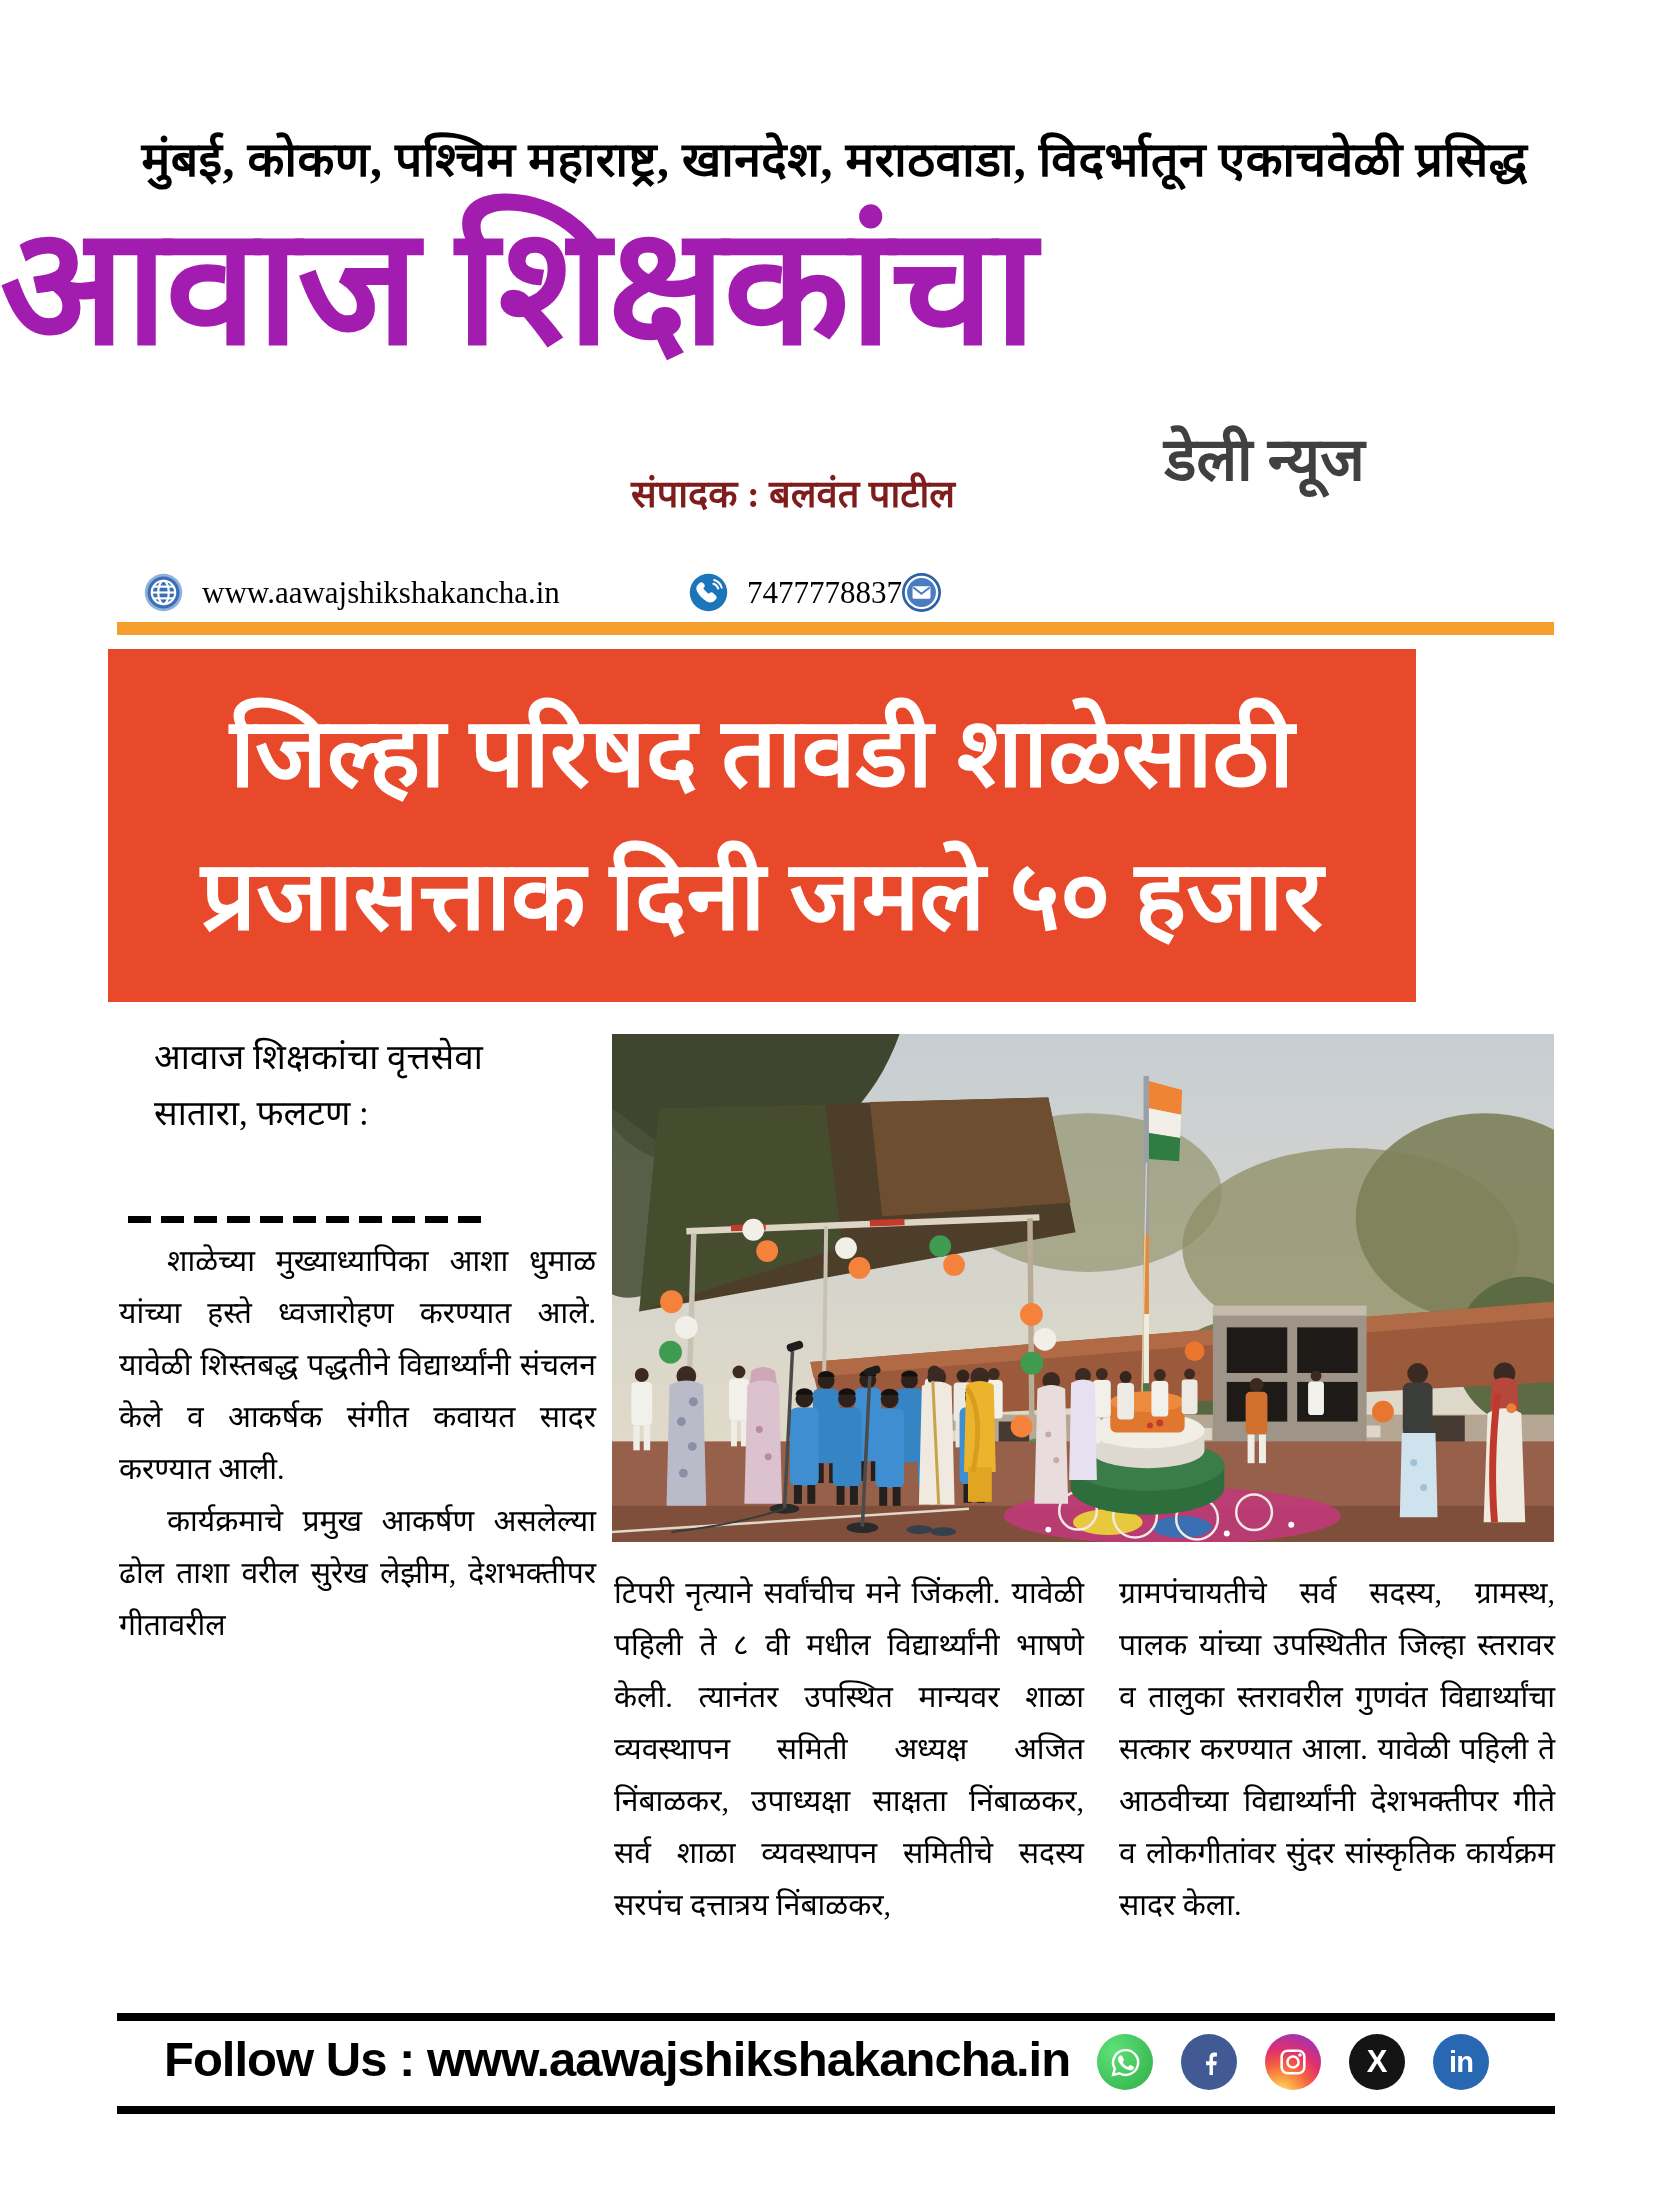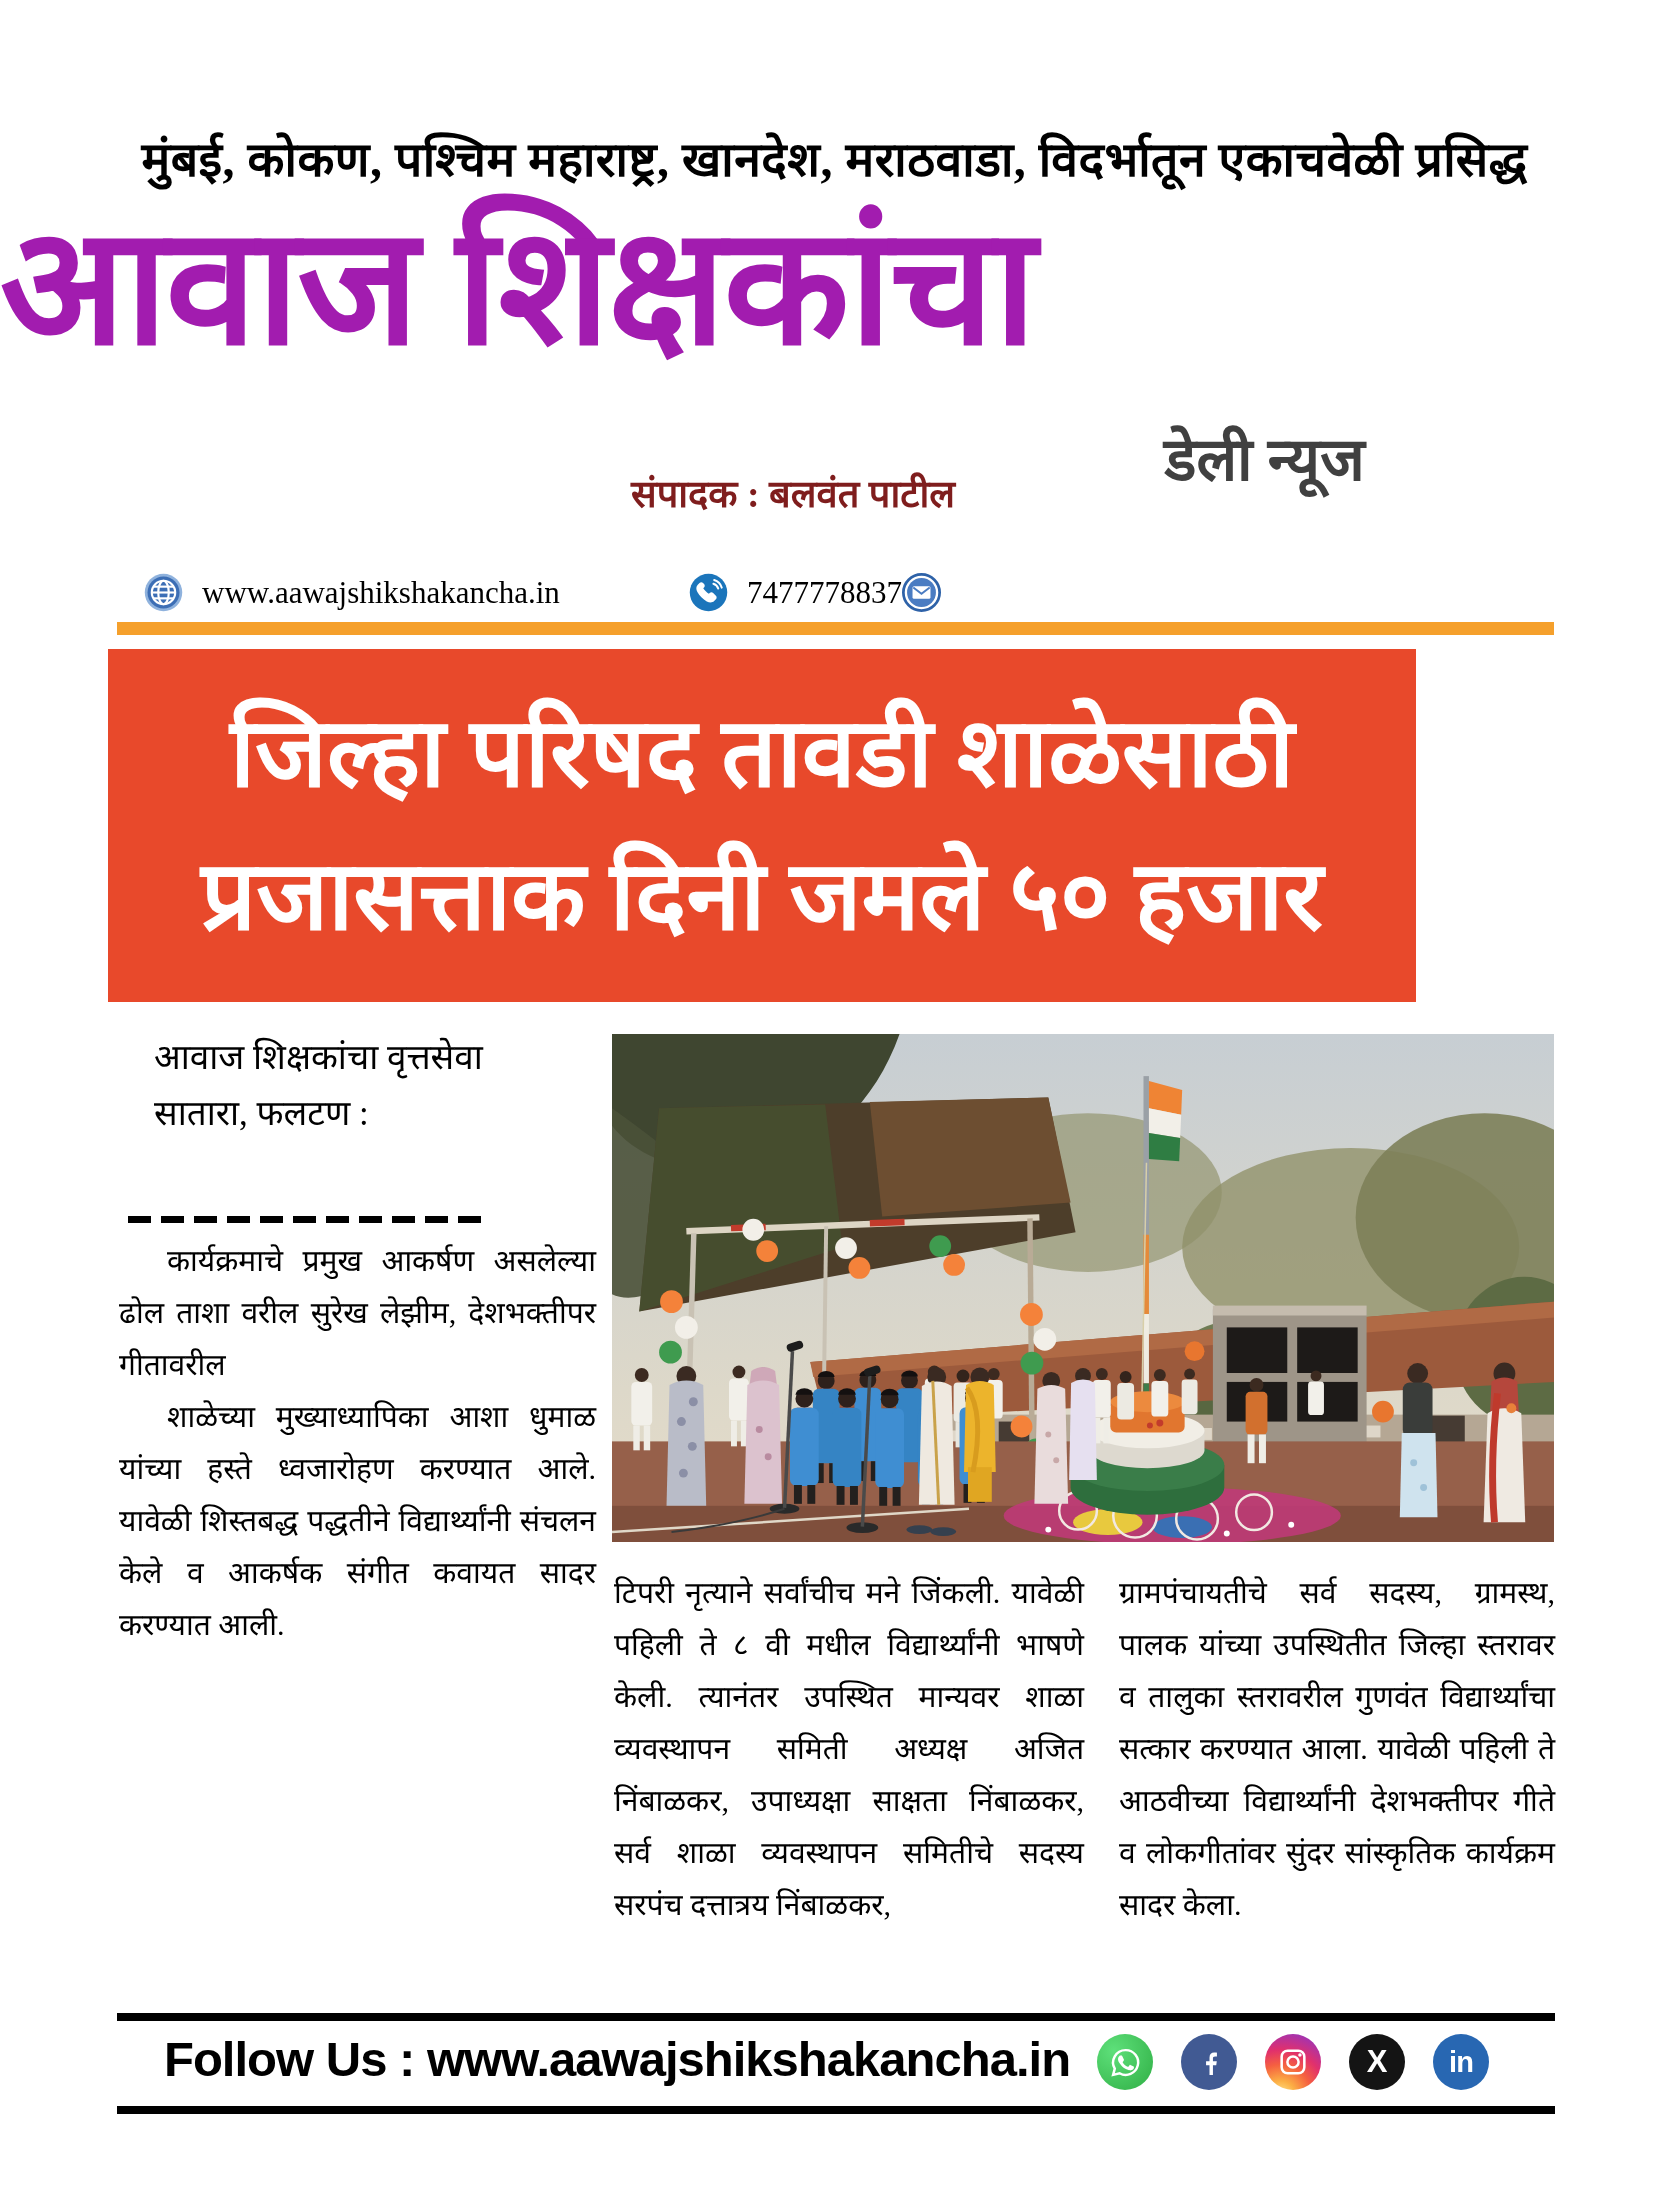--- a/index.html
+++ b/index.html
@@ -128,22 +128,22 @@
     <div class="banner-line">प्रजासत्ताक दिनी जमले ५० हजार</div>
   </div>
 
   <div class="byline">
     <div>आवाज शिक्षकांचा वृत्तसेवा</div>
     <div>सातारा, फलटण :</div>
   </div>
   <div class="dashes"></div>
 
   <div id="col1" class="bodycol">
+    <p>शाळेच्या मुख्याध्यापिका आशा धुमाळ यांच्या हस्ते ध्वजारोहण करण्यात आले. यावेळी शिस्तबद्ध पद्धतीने विद्यार्थ्यांनी संचलन केले व आकर्षक संगीत कवायत सादर करण्यात आली.</p>
     <p>कार्यक्रमाचे प्रमुख आकर्षण असलेल्या ढोल ताशा वरील सुरेख लेझीम, देशभक्तीपर गीतावरील</p>
-    <p>शाळेच्या मुख्याध्यापिका आशा धुमाळ यांच्या हस्ते ध्वजारोहण करण्यात आले. यावेळी शिस्तबद्ध पद्धतीने विद्यार्थ्यांनी संचलन केले व आकर्षक संगीत कवायत सादर करण्यात आली.</p>
   </div>
 
   <div class="photo">
     <svg viewBox="0 0 1900 1025" preserveAspectRatio="none">
       <defs>
         <linearGradient id="sky" x1="0" y1="0" x2="0" y2="1">
           <stop offset="0" stop-color="#c7ced3"></stop>
           <stop offset="0.7" stop-color="#ddd8c9"></stop>
           <stop offset="1" stop-color="#e6ddc9"></stop>
         </linearGradient>

